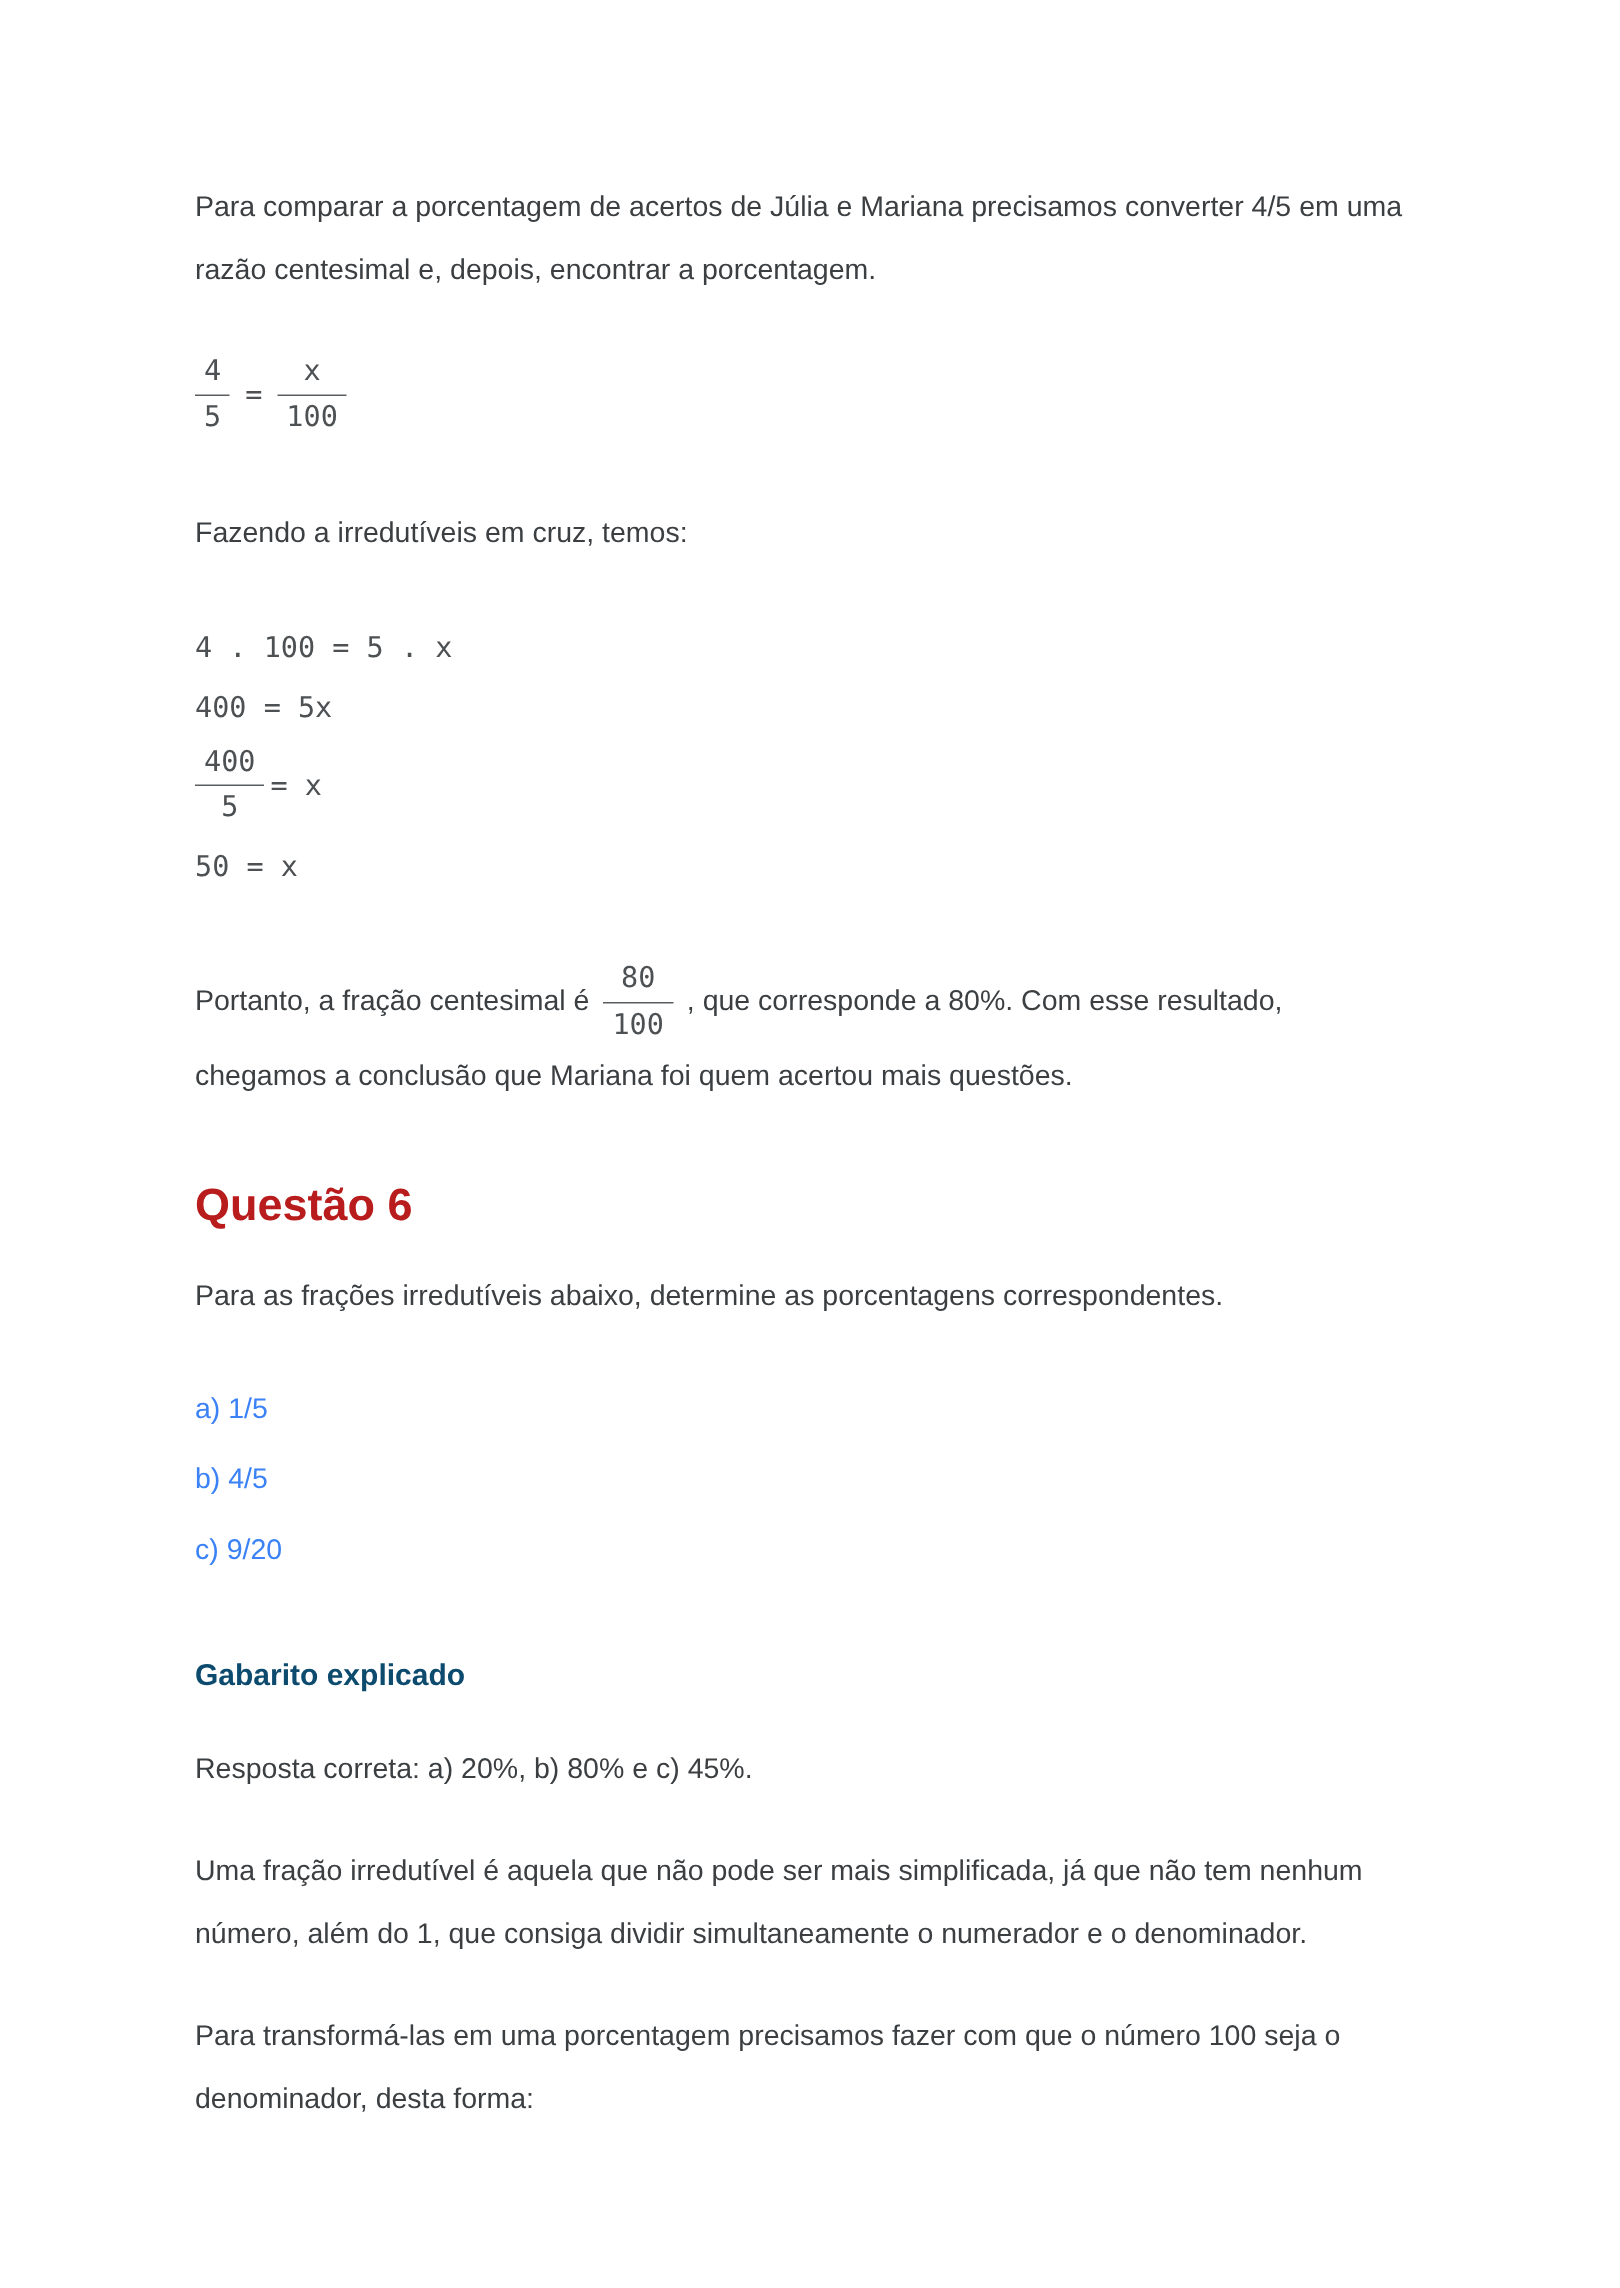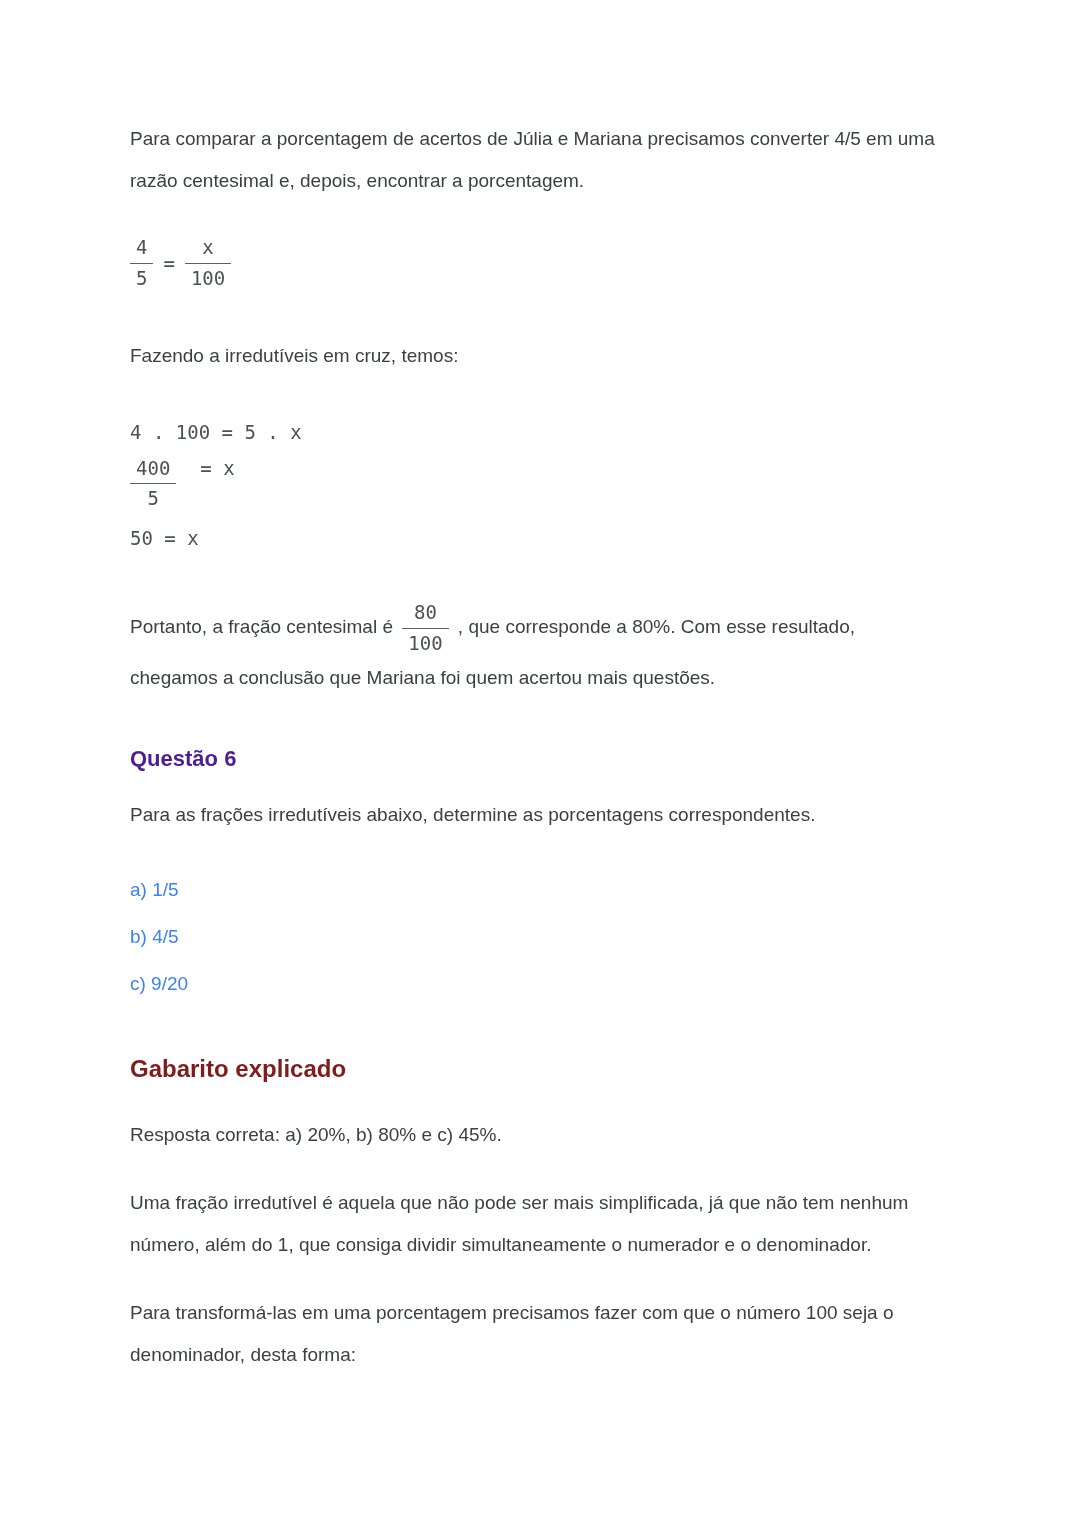--- a/index.html
+++ b/index.html
@@ -58,41 +58,41 @@
     font-size: 19px;
     color: #4d5154;
     margin: 38px 0 46px 0;
   }
   .step-line {
     line-height: 34px;
     margin-bottom: 6px;
   }
   .step-frac-line {
     display: flex;
-    align-items: flex-start;
-    gap: 24px;
+    align-items: center;
+    gap: 4px;
     margin: 8px 0 10px 0;
   }
   .inline-frac {
     vertical-align: middle;
     font-size: 19px;
     margin: 0 4px;
   }
   
   .question-heading {
-    font-size: 22px;
+    font-size: 30px;
     font-weight: bold;
-    color: #4c1d95;
+    color: #b91c1c;
     margin: 46px 0 22px 0;
     line-height: 1.2;
   }
   .gabarito-heading {
-    font-size: 24px;
+    font-size: 20px;
     font-weight: bold;
-    color: #7f1d1d;
+    color: #0c4a6e;
     margin: 48px 0 30px 0;
     line-height: 1.2;
   }
   
   .fraction-list {
     margin: 30px 0 20px 0;
   }
   .list-item {
     font-size: 19px;
     line-height: 47px;
@@ -121,20 +121,21 @@
     <span class="frac">
       <span class="num">x</span>
       <span class="den">100</span>
     </span>
   </div>
 
   <p class="para">Fazendo a irredutíveis em cruz, temos:</p>
 
   <div class="steps-block">
     <div class="step-line">4 . 100 = 5 . x</div>
+    <div class="step-line">400 = 5x</div>
     <div class="step-frac-line">
       <span class="frac">
         <span class="num">400</span>
         <span class="den">5</span>
       </span>
       <span>= x</span>
     </div>
     <div class="step-line">50 = x</div>
   </div>
 

